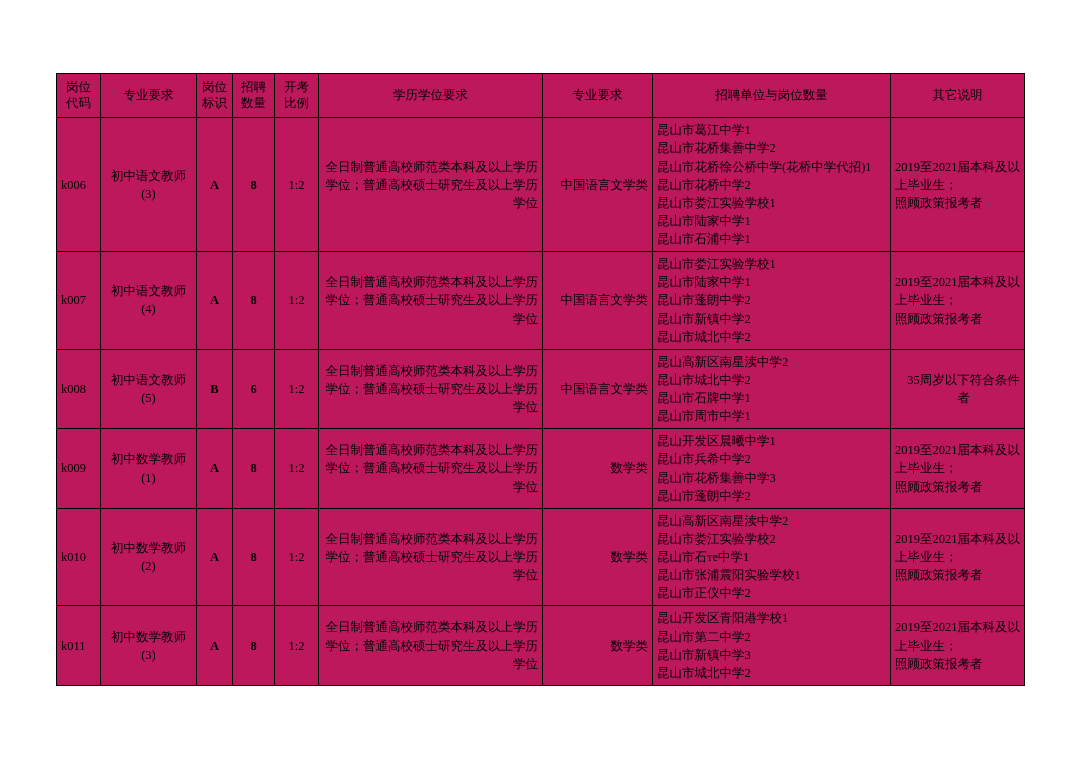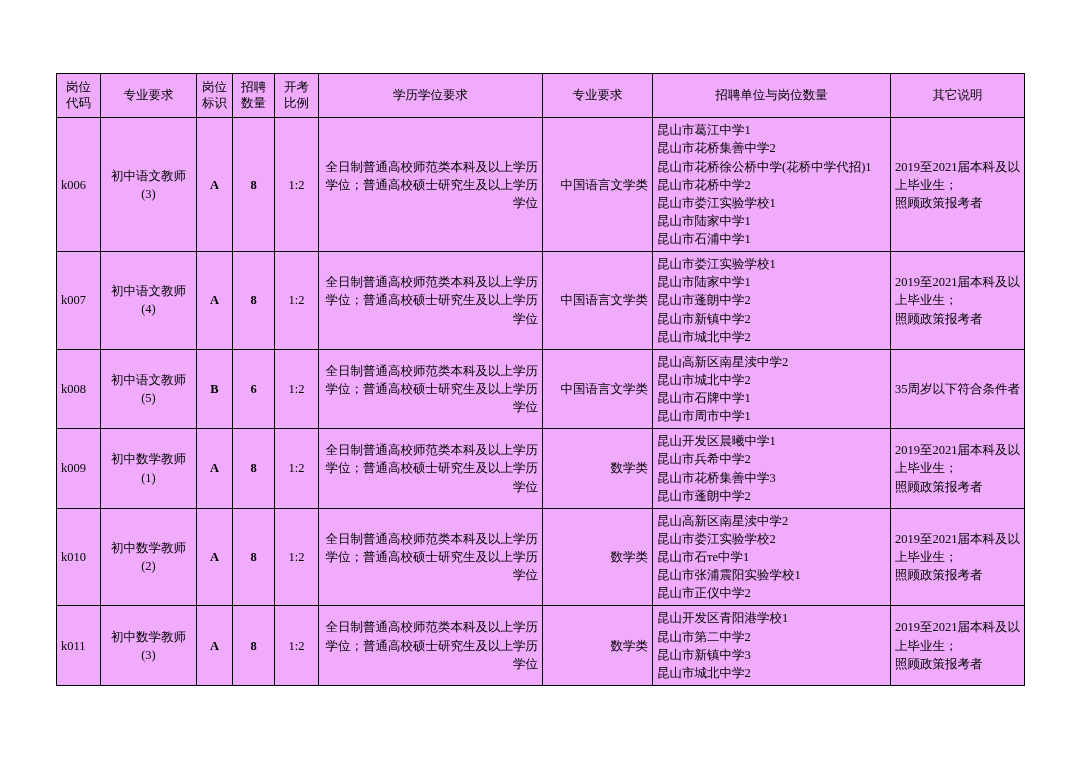--- a/index.html
+++ b/index.html
@@ -23,21 +23,21 @@
   .table-wrap {
     position: absolute;
     left: 56px;
     top: 73px;
     width: 968px;
   }
   table.job-table {
     border-collapse: collapse;
     width: 968px;
     table-layout: fixed;
-    background: #f0abfc;
+    background: #be185d;
   }
   table.job-table th,
   table.job-table td {
     border: 1px solid #000000;
     vertical-align: middle;
     padding: 3px 4px;
     font-size: 12.5px;
     line-height: 1.45;
   }
   table.job-table thead th {
@@ -96,21 +96,21 @@
   }
   td.note-cell {
     text-align: left;
     white-space: pre-line;
     font-size: 12px;
     line-height: 1.5;
     padding-left: 6px;
   }
   td.note-cell.centered {
     text-align: center;
-    padding-left: 4px;
+    padding-left: 16px;
   }
   td.flag-cell {
     text-align: center;
     font-weight: bold;
     font-size: 13px;
   }
   td.num-cell {
     text-align: center;
     font-weight: bold;
     font-size: 13px;

